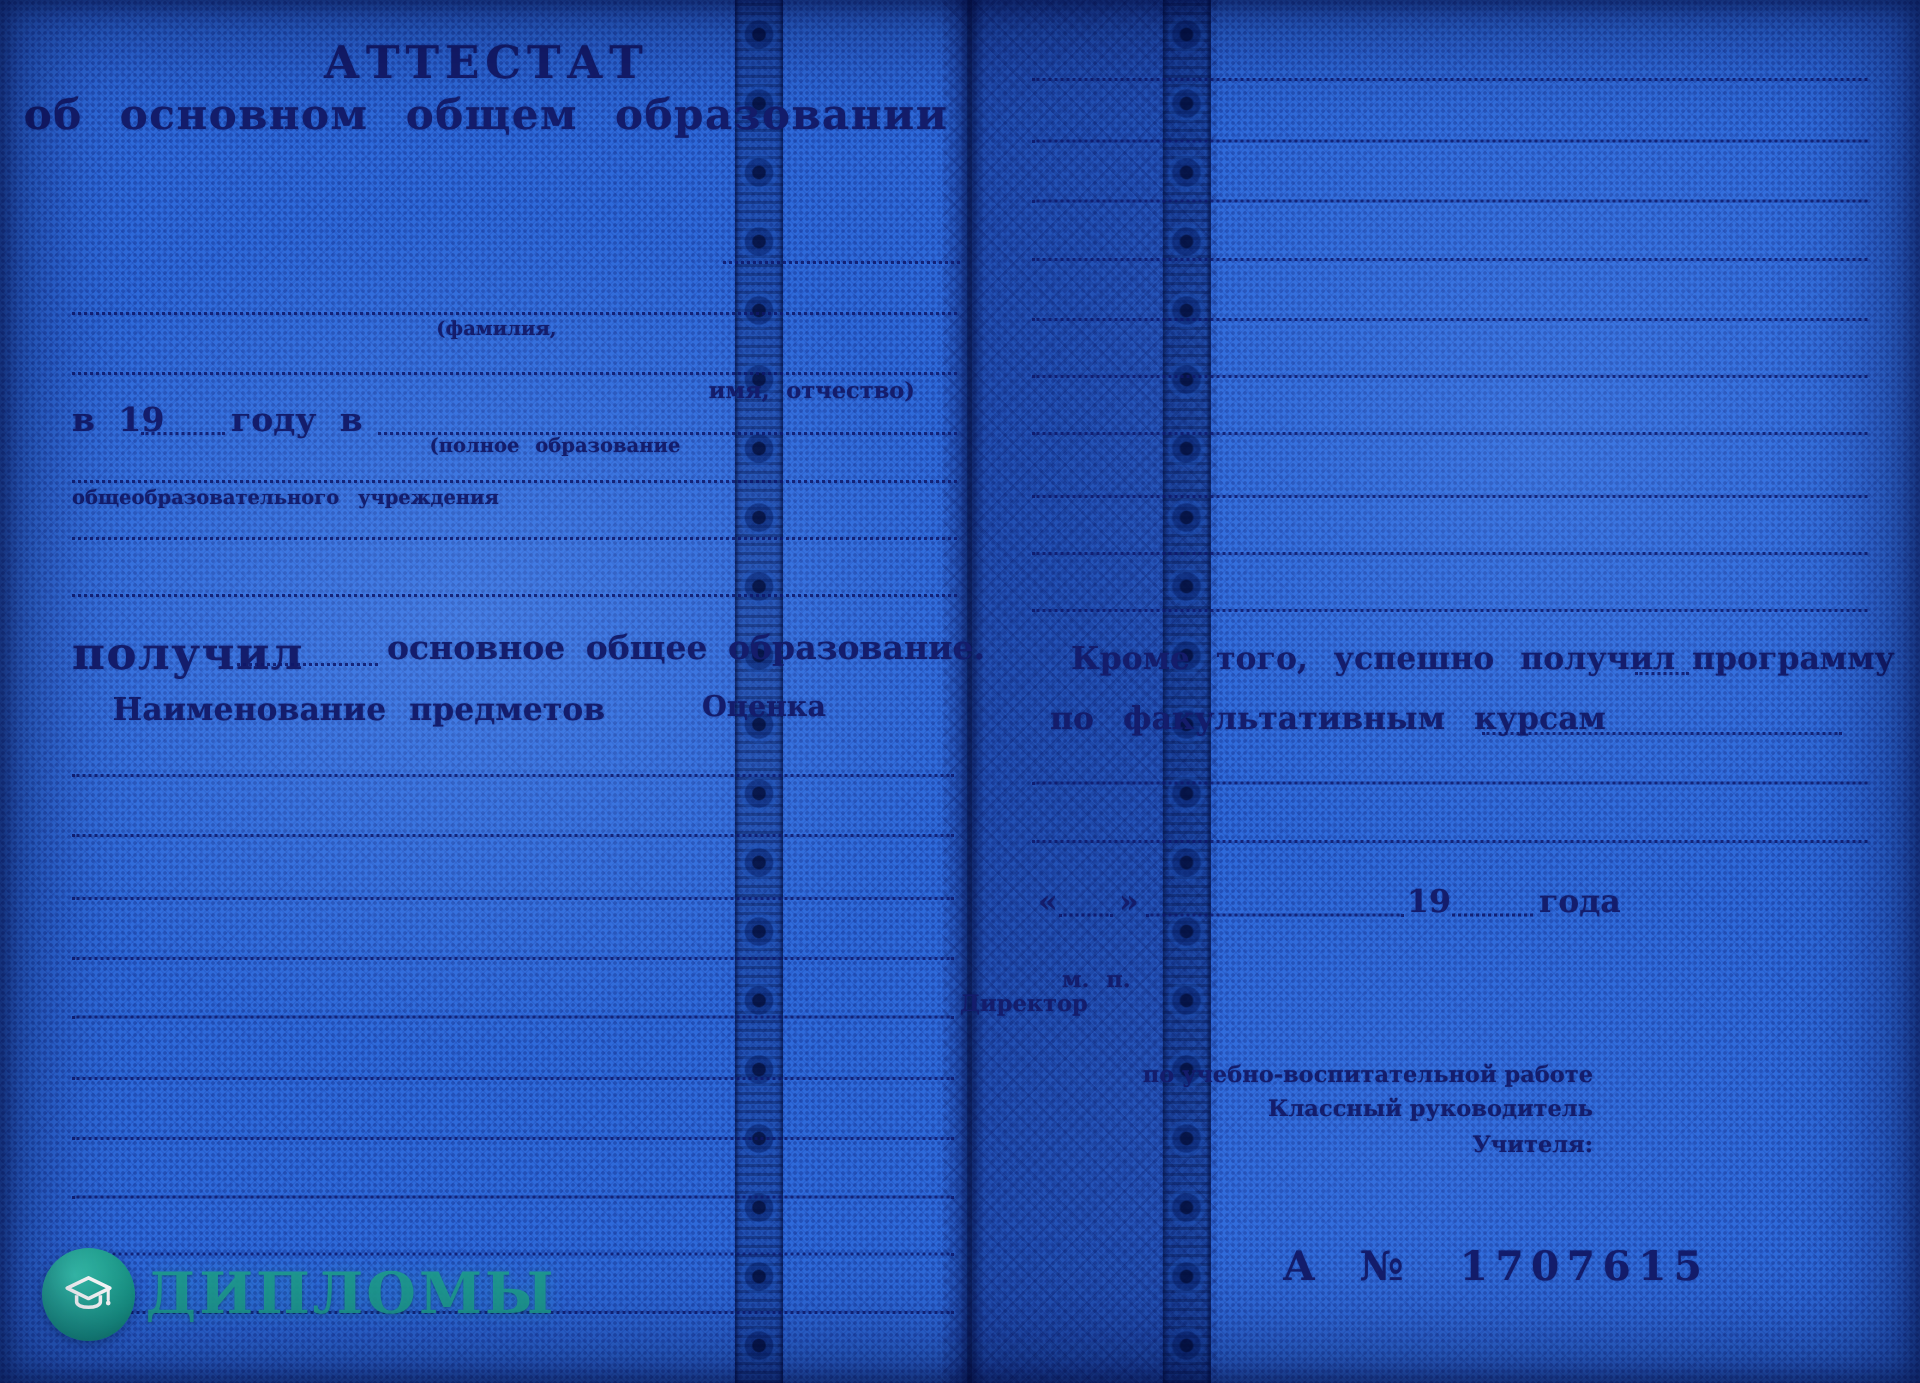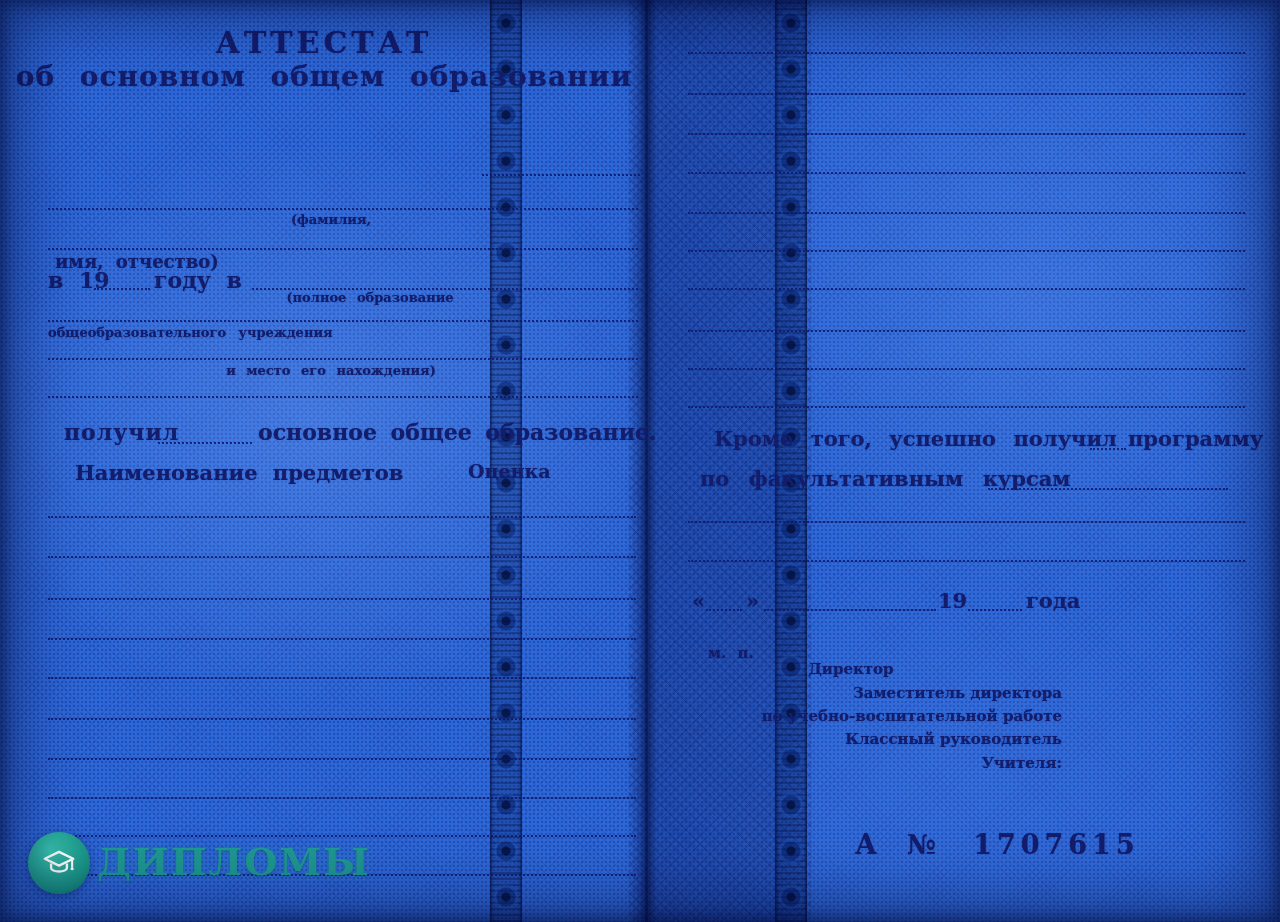--- a/index.html
+++ b/index.html
@@ -80,48 +80,46 @@
   <div class="gutter"></div>
   <div class="fold"></div>
   <div class="ornament" style="left:490px"></div>
   <div class="ornament" style="left:775px"></div>
 
   <div class="t" style="left:0;top:26px;width:648px;text-align:center;font-size:30px;letter-spacing:4px">АТТЕСТАТ</div>
   <div class="t" style="left:0;top:61px;width:648px;text-align:center;font-size:28px;word-spacing:14px;letter-spacing:1px">об основном общем образовании</div>
 
 
   <div class="t" style="left:48px;top:213px;width:566px;text-align:center;font-size:13px;word-spacing:6px">(фамилия,</div>
-  <div class="t" style="left:55px;top:252px;width:566px;text-align:left;font-size:18px;word-spacing:6px">имя, отчество)</div>
+  <div class="t" style="left:44px;top:252px;width:566px;text-align:right;font-size:15px;word-spacing:6px">имя, отчество)</div>
 
   <div class="t" style="left:48px;top:268px;font-size:22px;word-spacing:8px">в 19</div>
   <div class="t" style="left:154px;top:268px;font-size:22px;word-spacing:8px">году в</div>
 
   <div class="t" style="left:90px;top:291px;width:560px;text-align:center;font-size:13px;word-spacing:6px">(полное образование</div>
   <div class="t" style="left:48px;top:326px;width:566px;font-size:13px;word-spacing:8px">общеобразовательного учреждения</div>
-  <div class="t" style="left:48px;top:364px;width:566px;text-align:center;font-size:13px;word-spacing:6px">и место его нахождения)</div>
 
-  <div class="t" style="left:64px;top:420px;font-size:22px;letter-spacing:1px">получил</div>
+  <div class="t" style="left:48px;top:420px;font-size:30px;letter-spacing:1px">получил</div>
   <div class="t" style="left:258px;top:420px;font-size:22px;word-spacing:6px">основное общее образование.</div>
 
   <div class="t" style="left:75px;top:461px;font-size:21px;word-spacing:8px">Наименование предметов</div>
   <div class="t" style="left:468px;top:461px;font-size:19px">Оценка</div>
 
   <div class="t" style="left:714px;top:427px;font-size:21px;word-spacing:10px">Кроме того, успешно получил</div>
   <div class="t" style="left:1128px;top:427px;font-size:21px">программу</div>
   <div class="t" style="left:700px;top:467px;font-size:21px;word-spacing:12px">по факультативным курсам</div>
 
   <div class="t" style="left:692px;top:589px;font-size:21px">«</div>
   <div class="t" style="left:746px;top:589px;font-size:21px">»</div>
   <div class="t" style="left:938px;top:589px;font-size:21px">19</div>
   <div class="t" style="left:1026px;top:589px;font-size:21px">года</div>
 
   <div class="t" style="left:708px;top:645px;font-size:15px;word-spacing:6px">м. п.</div>
 
-  <div class="t" style="left:640px;top:661px;width:422px;text-align:center;font-size:15px">Директор</div>
-  <div class="t" style="left:640px;top:685px;width:422px;text-align:right;font-size:15px">Заместитель директора</div>
+  <div class="t" style="left:640px;top:661px;width:422px;text-align:left;font-size:15px">Директор</div>
   <div class="t" style="left:640px;top:708px;width:422px;text-align:right;font-size:15px">по учебно-воспитательной работе</div>
   <div class="t" style="left:640px;top:731px;width:422px;text-align:right;font-size:15px">Классный руководитель</div>
   <div class="t" style="left:640px;top:755px;width:422px;text-align:right;font-size:15px">Учителя:</div>
 
   <div class="t serial" style="left:855px;top:829px;font-size:27px">
     <span>А</span>
     <span style="margin-left:20px">№</span>
     <span style="margin-left:28px;letter-spacing:5px">1707615</span>
   </div>
 

